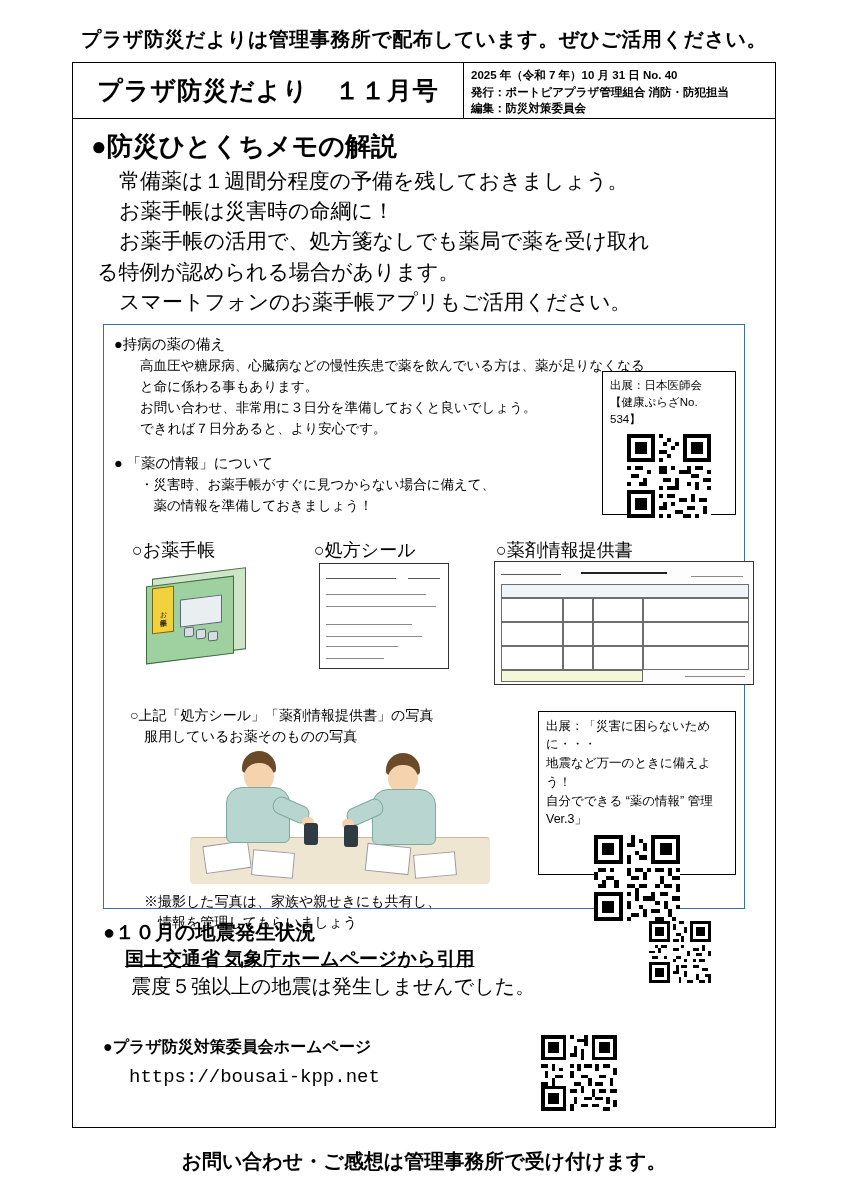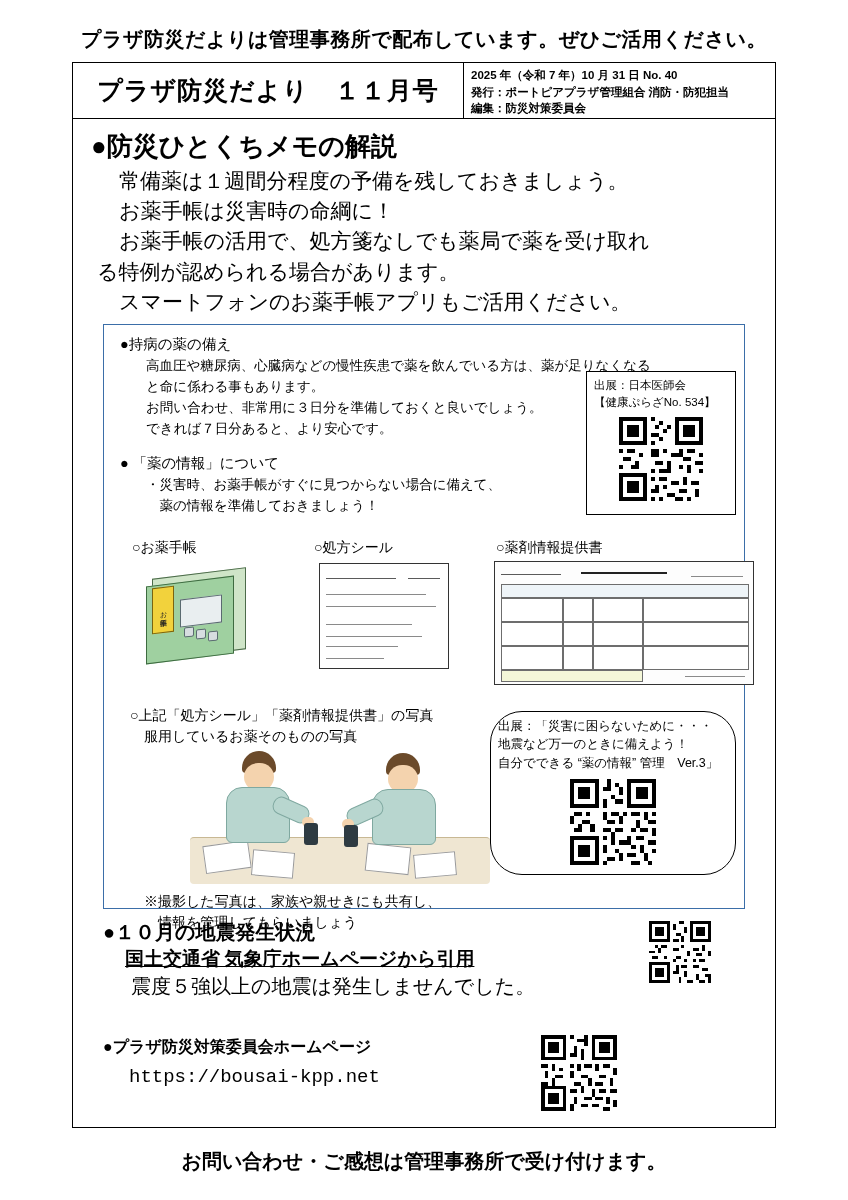--- a/index.html
+++ b/index.html
@@ -91,21 +91,21 @@
   .lead p { margin: 0; }
   .indent1 { text-indent: 22px; }
 
   
   .bluebox {
     position: relative;
     border: 1.2px solid #3b6ea8;
     margin: 6px 16px 0 16px;
     height: 585px;
     box-sizing: border-box;
-    padding: 8px 16px;
+    padding: 8px 10px;
     font-size: 13.5px;
     line-height: 1.55;
   }
   .bb-head {
     font-size: 14.5px;
     margin-bottom: 1px;
   }
   .bb-sub {
     margin-left: 26px;
   }
@@ -116,38 +116,38 @@
   .srcbox {
     position: absolute;
     border: 1px solid #000;
     box-sizing: border-box;
     background: #fff;
     font-size: 11.5px;
     line-height: 1.5;
     padding: 5px 7px;
     font-family: "Liberation Sans", sans-serif;
   }
-  .srcbox1 { right: 8px; top: 46px; width: 150px; height: 144px; }
-  .srcbox2 { right: 8px; top: 386px; width: 246px; height: 164px; font-size: 12.5px; border-radius: 32px; }
+  .srcbox1 { right: 8px; top: 46px; width: 134px; height: 144px; }
+  .srcbox2 { right: 8px; top: 386px; width: 198px; height: 164px; font-size: 12.5px; }
 
   
   .qr { image-rendering: pixelated; display: block; }
   .qr-center { margin: 6px auto 0 auto; }
 
   
   .items-row {
     position: absolute;
     left: 10px;
     top: 212px;
     right: 8px;
     height: 160px;
   }
   .item-label {
     position: absolute;
-    font-size: 14px;
+    font-size: 18px;
     text-align: right;
   }
   .it1 { left: 18px; top: 0; }
   .it2 { left: 200px; top: 0; }
   .it3 { left: 382px; top: 0; }
 
   
   .booklet {
     position: absolute;
     left: 30px;

